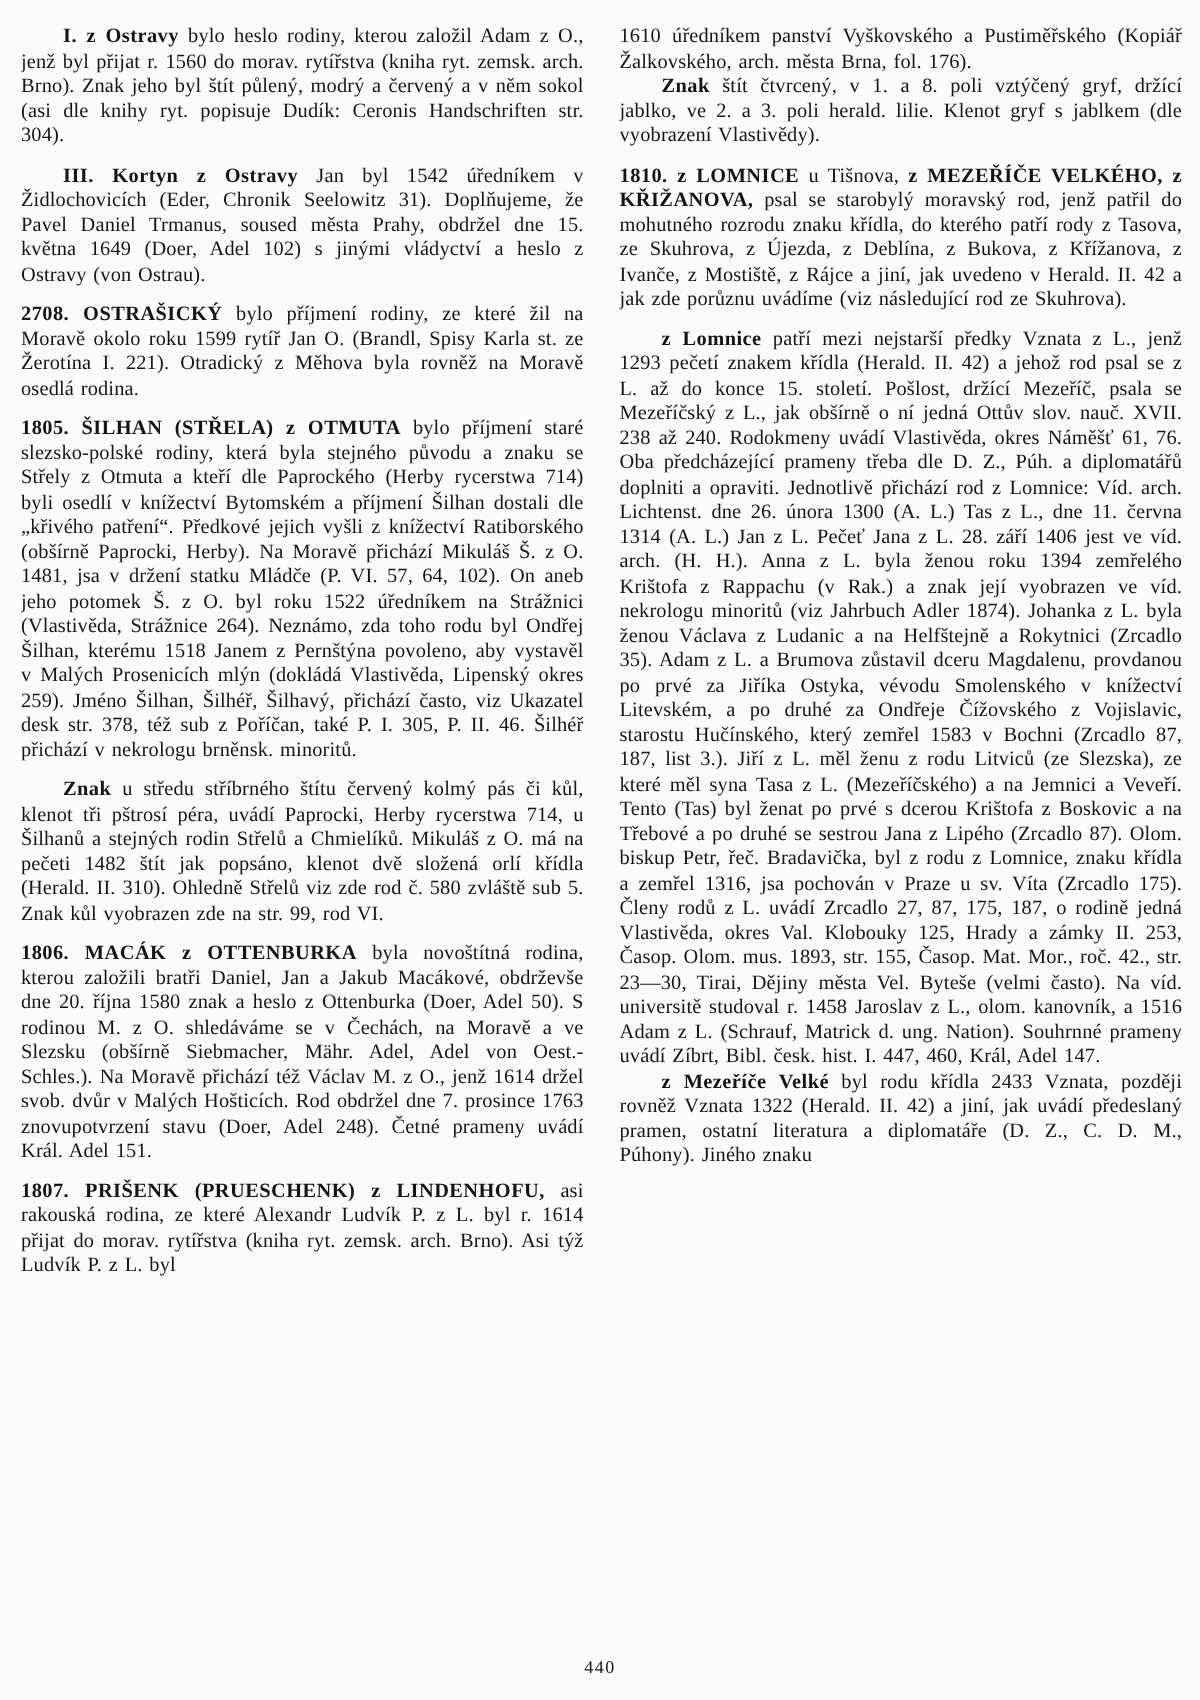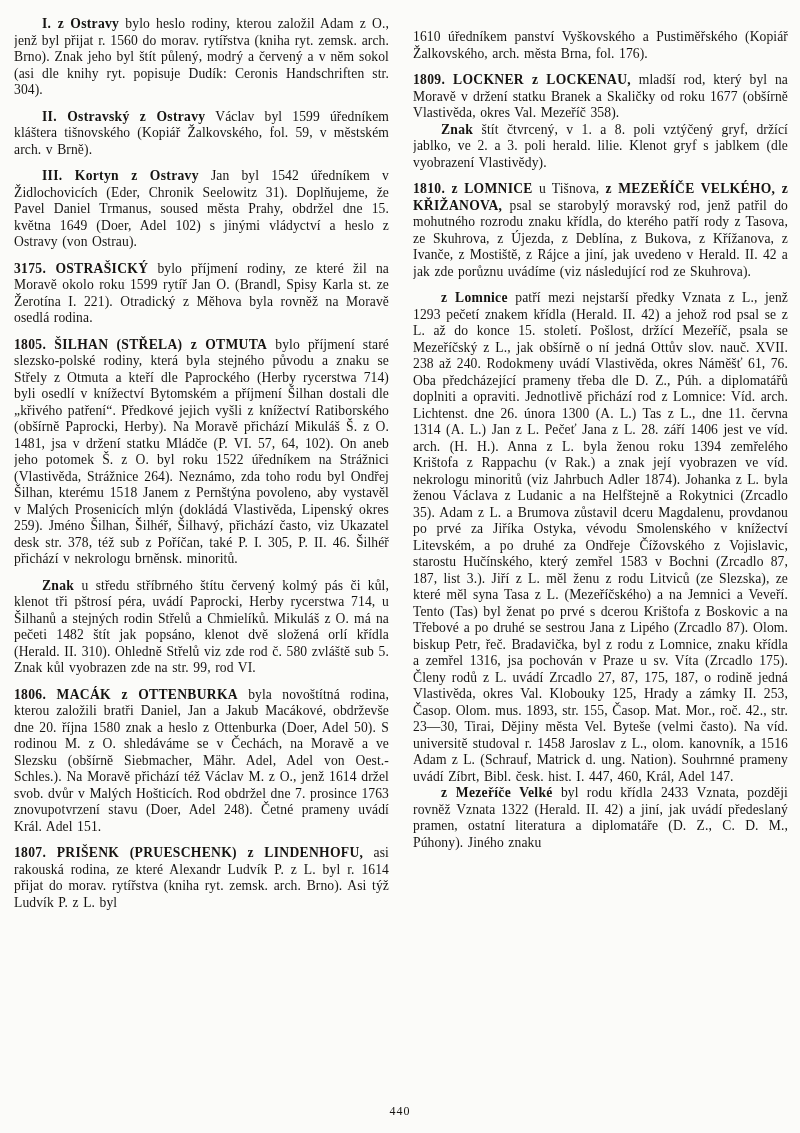--- a/index.html
+++ b/index.html
@@ -27,49 +27,47 @@
   .column { overflow: hidden; }
   .para {
     margin: 0;
     font-size: 13.6px;
     line-height: 16.5px;
     text-align: justify;
     text-indent: 28px;
     word-spacing: 1px;
     letter-spacing: 0.1px;
   }
-  .para.flush { text-indent: 0; margin-top: 13px; }
+  .para.flush { text-indent: 0; }
   .para.gap { margin-top: 10px; }
   .para b { font-weight: bold; letter-spacing: 0.3px; }
   .page-number {
     position: absolute;
     bottom: 14px; left: 0; right: 0;
     text-align: center;
     font-size: 12px;
     letter-spacing: 1px;
   }
 </style>
 </head>
 <body>
 
 <div class="page">
   <div class="columns">
     <div class="column">
         <p class="para"><b>I. z Ostravy</b><span> bylo heslo rodiny, kterou založil Adam z O., jenž byl přijat r. 1560 do morav. rytířstva (kniha ryt. zemsk. arch. Brno). Znak jeho byl štít půlený, modrý a červený a v něm sokol (asi dle knihy ryt. popisuje Dudík: Ceronis Handschriften str. 304).</span></p>
-        <p class="para gap"><b>II. Ostravský z Ostravy</b><span> Václav byl 1599 úředníkem kláštera tišnovského (Kopiář Žalkovského, fol. 59, v městském arch. v Brně).</span></p>
         <p class="para gap"><b>III. Kortyn z Ostravy</b><span> Jan byl 1542 úředníkem v Židlochovicích (Eder, Chronik Seelowitz 31). Doplňujeme, že Pavel Daniel Trmanus, soused města Prahy, obdržel dne 15. května 1649 (Doer, Adel 102) s jinými vládyctví a heslo z Ostravy (von Ostrau).</span></p>
-        <p class="para flush gap"><b>3175. OSTRAŠICKÝ</b><span> bylo příjmení rodiny, ze které žil na Moravě okolo roku 1599 rytíř Jan O. (Brandl, Spisy Karla st. ze Žerotína I. 221). Otradický z Měhova byla rovněž na Moravě osedlá rodina.</span></p>
+        <p class="para flush gap"><b>2708. OSTRAŠICKÝ</b><span> bylo příjmení rodiny, ze které žil na Moravě okolo roku 1599 rytíř Jan O. (Brandl, Spisy Karla st. ze Žerotína I. 221). Otradický z Měhova byla rovněž na Moravě osedlá rodina.</span></p>
         <p class="para flush gap"><b>1805. ŠILHAN (STŘELA) z OTMUTA</b><span> bylo příjmení staré slezsko-polské rodiny, která byla stejného původu a znaku se Střely z Otmuta a kteří dle Paprockého (Herby rycerstwa 714) byli osedlí v knížectví Bytomském a příjmení Šilhan dostali dle „křivého patření“. Předkové jejich vyšli z knížectví Ratiborského (obšírně Paprocki, Herby). Na Moravě přichází Mikuláš Š. z O. 1481, jsa v držení statku Mládče (P. VI. 57, 64, 102). On aneb jeho potomek Š. z O. byl roku 1522 úředníkem na Strážnici (Vlastivěda, Strážnice 264). Neznámo, zda toho rodu byl Ondřej Šilhan, kterému 1518 Janem z Pernštýna povoleno, aby vystavěl v Malých Prosenicích mlýn (dokládá Vlastivěda, Lipenský okres 259). Jméno Šilhan, Šilhéř, Šilhavý, přichází často, viz Ukazatel desk str. 378, též sub z Poříčan, také P. I. 305, P. II. 46. Šilhéř přichází v nekrologu brněnsk. minoritů.</span></p>
         <p class="para gap"><b>Znak</b><span> u středu stříbrného štítu červený kolmý pás či kůl, klenot tři pštrosí péra, uvádí Paprocki, Herby rycerstwa 714, u Šilhanů a stejných rodin Střelů a Chmielíků. Mikuláš z O. má na pečeti 1482 štít jak popsáno, klenot dvě složená orlí křídla (Herald. II. 310). Ohledně Střelů viz zde rod č. 580 zvláště sub 5. Znak kůl vyobrazen zde na str. 99, rod VI.</span></p>
         <p class="para flush gap"><b>1806. MACÁK z OTTENBURKA</b><span> byla novoštítná rodina, kterou založili bratři Daniel, Jan a Jakub Macákové, obdrževše dne 20. října 1580 znak a heslo z Ottenburka (Doer, Adel 50). S rodinou M. z O. shledáváme se v Čechách, na Moravě a ve Slezsku (obšírně Siebmacher, Mähr. Adel, Adel von Oest.-Schles.). Na Moravě přichází též Václav M. z O., jenž 1614 držel svob. dvůr v Malých Hošticích. Rod obdržel dne 7. prosince 1763 znovupotvrzení stavu (Doer, Adel 248). Četné prameny uvádí Král. Adel 151.</span></p>
         <p class="para flush gap"><b>1807. PRIŠENK (PRUESCHENK) z LINDENHOFU,</b><span> asi rakouská rodina, ze které Alexandr Ludvík P. z L. byl r. 1614 přijat do morav. rytířstva (kniha ryt. zemsk. arch. Brno). Asi týž Ludvík P. z L. byl</span></p>
       </div>
     <div class="column">
         <p class="para flush"><span>1610 úředníkem panství Vyškovského a Pustiměřského (Kopiář Žalkovského, arch. města Brna, fol. 176).</span></p>
-        <p class="para flush gap"><b>1809. LOCKNER z LOCKENAU,</b><span> mladší rod, který byl na Moravě v držení statku Branek a Skaličky od roku 1677 (obšírně Vlastivěda, okres Val. Mezeříč 358).</span></p>
         <p class="para"><b>Znak</b><span> štít čtvrcený, v 1. a 8. poli vztýčený gryf, držící jablko, ve 2. a 3. poli herald. lilie. Klenot gryf s jablkem (dle vyobrazení Vlastivědy).</span></p>
         <p class="para flush gap"><b>1810. z LOMNICE</b><span> u Tišnova, </span><b>z MEZEŘÍČE VELKÉHO, z KŘIŽANOVA,</b><span> psal se starobylý moravský rod, jenž patřil do mohutného rozrodu znaku křídla, do kterého patří rody z Tasova, ze Skuhrova, z Újezda, z Deblína, z Bukova, z Křížanova, z Ivanče, z Mostiště, z Rájce a jiní, jak uvedeno v Herald. II. 42 a jak zde porůznu uvádíme (viz následující rod ze Skuhrova).</span></p>
         <p class="para gap"><b>z Lomnice</b><span> patří mezi nejstarší předky Vznata z L., jenž 1293 pečetí znakem křídla (Herald. II. 42) a jehož rod psal se z L. až do konce 15. století. Pošlost, držící Mezeříč, psala se Mezeříčský z L., jak obšírně o ní jedná Ottův slov. nauč. XVII. 238 až 240. Rodokmeny uvádí Vlastivěda, okres Náměšť 61, 76. Oba předcházející prameny třeba dle D. Z., Púh. a diplomatářů doplniti a opraviti. Jednotlivě přichází rod z Lomnice: Víd. arch. Lichtenst. dne 26. února 1300 (A. L.) Tas z L., dne 11. června 1314 (A. L.) Jan z L. Pečeť Jana z L. 28. září 1406 jest ve víd. arch. (H. H.). Anna z L. byla ženou roku 1394 zemřelého Krištofa z Rappachu (v Rak.) a znak její vyobrazen ve víd. nekrologu minoritů (viz Jahrbuch Adler 1874). Johanka z L. byla ženou Václava z Ludanic a na Helfštejně a Rokytnici (Zrcadlo 35). Adam z L. a Brumova zůstavil dceru Magdalenu, provdanou po prvé za Jiříka Ostyka, vévodu Smolenského v knížectví Litevském, a po druhé za Ondřeje Čížovského z Vojislavic, starostu Hučínského, který zemřel 1583 v Bochni (Zrcadlo 87, 187, list 3.). Jiří z L. měl ženu z rodu Litviců (ze Slezska), ze které měl syna Tasa z L. (Mezeříčského) a na Jemnici a Veveří. Tento (Tas) byl ženat po prvé s dcerou Krištofa z Boskovic a na Třebové a po druhé se sestrou Jana z Lipého (Zrcadlo 87). Olom. biskup Petr, řeč. Bradavička, byl z rodu z Lomnice, znaku křídla a zemřel 1316, jsa pochován v Praze u sv. Víta (Zrcadlo 175). Členy rodů z L. uvádí Zrcadlo 27, 87, 175, 187, o rodině jedná Vlastivěda, okres Val. Klobouky 125, Hrady a zámky II. 253, Časop. Olom. mus. 1893, str. 155, Časop. Mat. Mor., roč. 42., str. 23—30, Tirai, Dějiny města Vel. Byteše (velmi často). Na víd. universitě studoval r. 1458 Jaroslav z L., olom. kanovník, a 1516 Adam z L. (Schrauf, Matrick d. ung. Nation). Souhrnné prameny uvádí Zíbrt, Bibl. česk. hist. I. 447, 460, Král, Adel 147.</span></p>
         <p class="para"><b>z Mezeříče Velké</b><span> byl rodu křídla 2433 Vznata, později rovněž Vznata 1322 (Herald. II. 42) a jiní, jak uvádí předeslaný pramen, ostatní literatura a diplomatáře (D. Z., C. D. M., Púhony). Jiného znaku</span></p>
       </div>
   </div>
   <div class="page-number">440</div>
 </div>
 
 </body></html>

